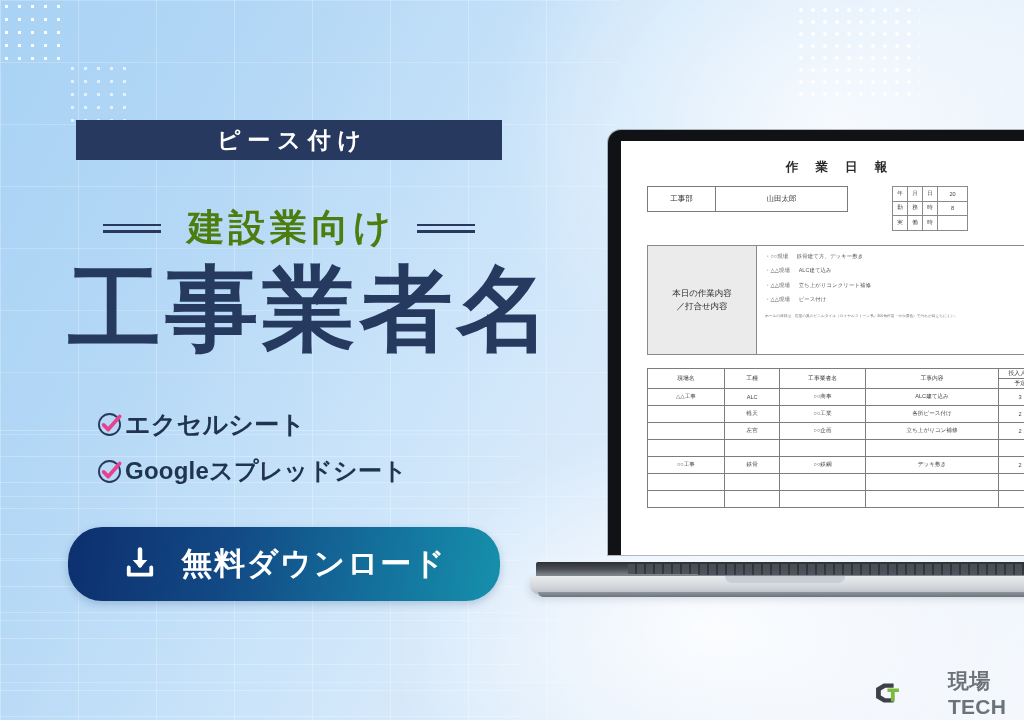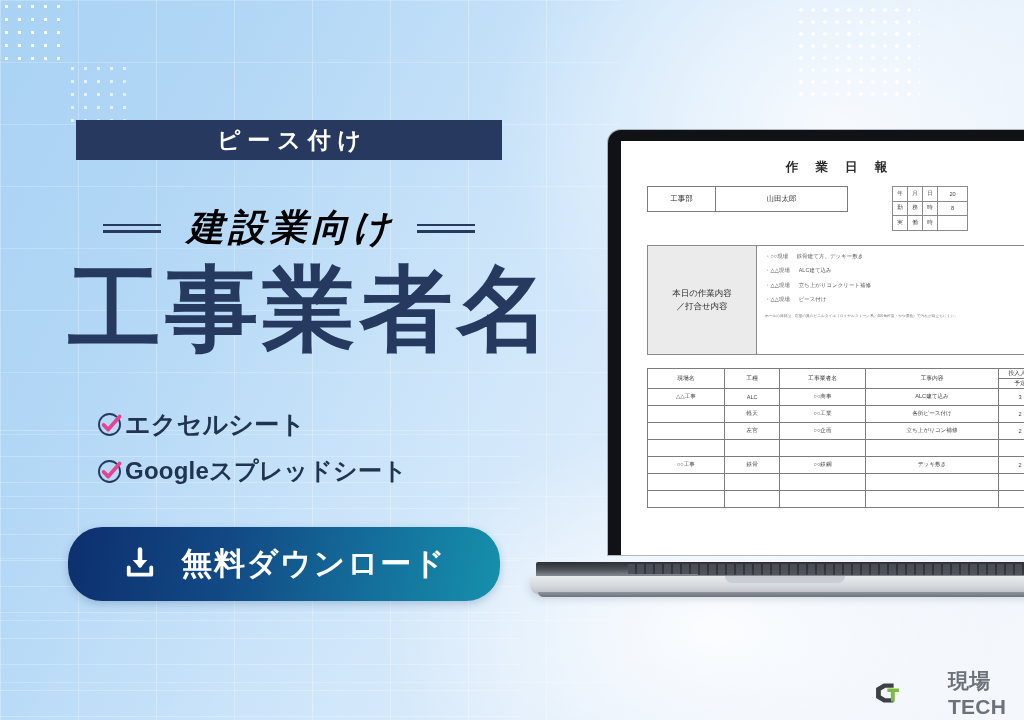--- a/index.html
+++ b/index.html
@@ -69,22 +69,22 @@
     position:absolute; left:76px; top:200px; width:426px; height:56px;
     display:flex; align-items:center; justify-content:center; gap:22px;
   }
   .dash { width:58px; height:9px; position:relative; flex:none; }
   .dash::before, .dash::after {
     content:""; position:absolute; left:0; width:100%; height:2.5px; background:#27395e;
   }
   .dash::before { top:0; }
   .dash::after  { bottom:0; }
   .sub-text {
-    color:#000000; font-size:37px; font-weight:bold; letter-spacing:.12em;
-    text-indent:.12em; white-space:nowrap;font-style:italic;
+    color:#4d7c0f; font-size:37px; font-weight:bold; letter-spacing:.12em;
+    text-indent:.12em; white-space:nowrap;
   }
 
   .headline {
     position:absolute; left:68px; top:262px; width:460px;
     color:#263a5f; font-size:93px; font-weight:bold;
     letter-spacing:.045em; line-height:1.02; white-space:nowrap;
   }
 
   .features { position:absolute; left:96px; top:408px; }
   .feature-row { display:flex; align-items:center; gap:2px; margin-bottom:14px; }

